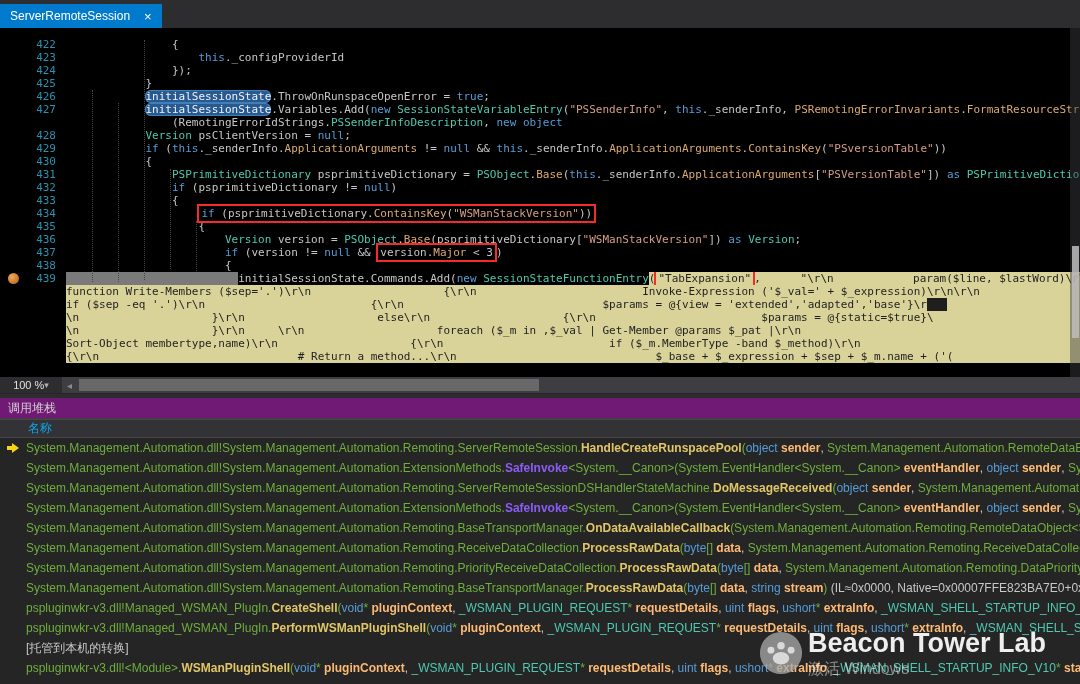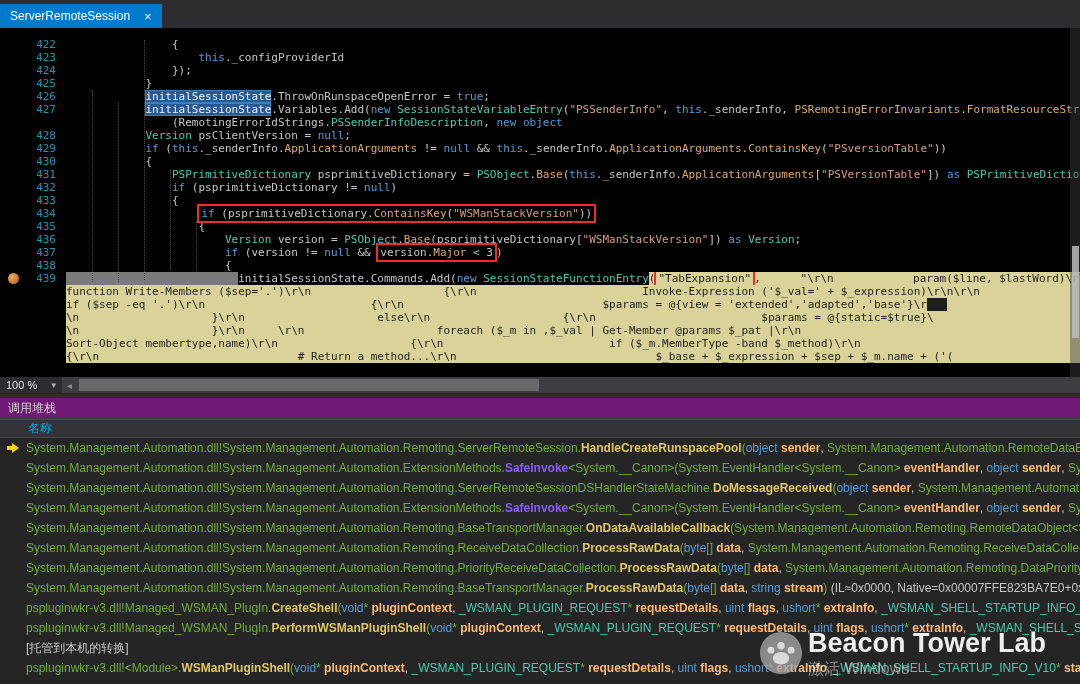--- a/index.html
+++ b/index.html
@@ -17,37 +17,37 @@
           padding-top:10px;box-sizing:border-box;}
   .guide{position:absolute;border-left:1px dotted #464646;width:0;}
   .cl{display:flex;height:13px;line-height:13px;font-family:"DejaVu Sans Mono",monospace;
       font-size:11px;white-space:pre;}
   .gut{flex:0 0 26px;display:flex;align-items:center;justify-content:center;}
   .num{flex:0 0 30px;text-align:right;color:#2b91af;margin-right:10px;}
   .body{display:flex;flex:1 1 auto;min-width:0;overflow:visible;}
   .body>span{flex:0 0 auto;white-space:pre;}
   .pl{color:#c6c6c6}.kw{color:#569cd6}.ty{color:#4ec9b0}.st{color:#d69d85}
   .me{color:#dcaa6e}.meu{color:#dcaa6e;text-decoration:underline}
-  .hl{background:#28598f;color:#eef3f8;box-shadow:0 0 0 1px #3e80bc inset;}
+  .hl{background:#28598f;color:#eef3f8;box-shadow:0 0 0 1px #3e80bc inset;border-radius:6px;}
   .gb{background:#7a7a7a;color:transparent;}
   .caret{flex:0 0 6px;background:#cfcfcf;}
   .sp{flex:0 0 181px;}
   .ysfill{flex:1 1 auto !important;background:#d9d39a;color:#1f1f1f;overflow:hidden;white-space:pre;}
   .ys{background:#d9d39a;color:#1f1f1f;}
   .dk{background:#1e1e1e;color:transparent;}
   .redbox{display:inline-block;position:relative;z-index:2;border:2px solid #f32b2b;
           padding:1px 2px;margin:-3px -1px;}
   .bp{width:11px;height:11px;border-radius:50%;
       background:radial-gradient(circle at 35% 35%, #f2a85a, #b25f17);}
   .vscroll{position:absolute;right:0;top:0;width:10px;height:100%;background:rgba(62,62,66,0.45);}
   .vthumb{position:absolute;top:218px;right:1px;width:7px;height:92px;background:#bdbdbd;opacity:.85;}
 
   
   .hbar{height:16px;background:#2d2d30;display:flex;align-items:stretch;}
-  .zoom{width:62px;display:flex;align-items:center;justify-content:space-between;
+  .zoom{width:62px;display:flex;align-items:center;justify-content:center;
         padding:0 6px;color:#e0e0e0;font-size:11px;background:#2d2d30;box-sizing:border-box;}
   .chev{font-size:9px;color:#b0b0b0;}
   .hleft{width:15px;display:flex;align-items:center;justify-content:center;
          color:#8a8a8a;background:#3e3e42;font-size:10px;}
   .htrack{flex:1;background:#3e3e42;position:relative;}
   .hthumb{position:absolute;left:2px;top:2px;height:12px;width:460px;background:#686868;}
   .seam{height:4px;background:#2d2d30;border-top:1px solid #252528;}
 
   
   .panel{height:287px;background:#252526;display:flex;flex-direction:column;overflow:hidden;}

